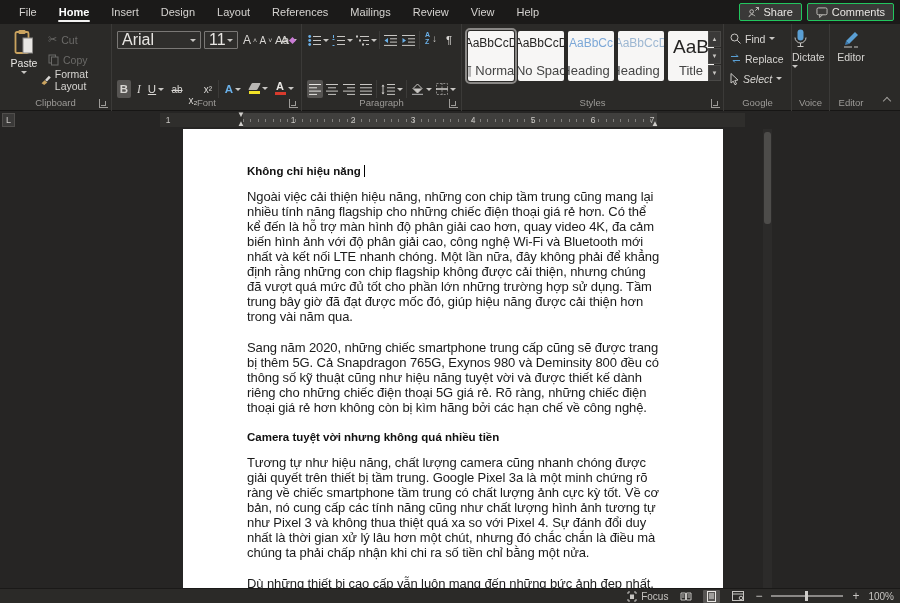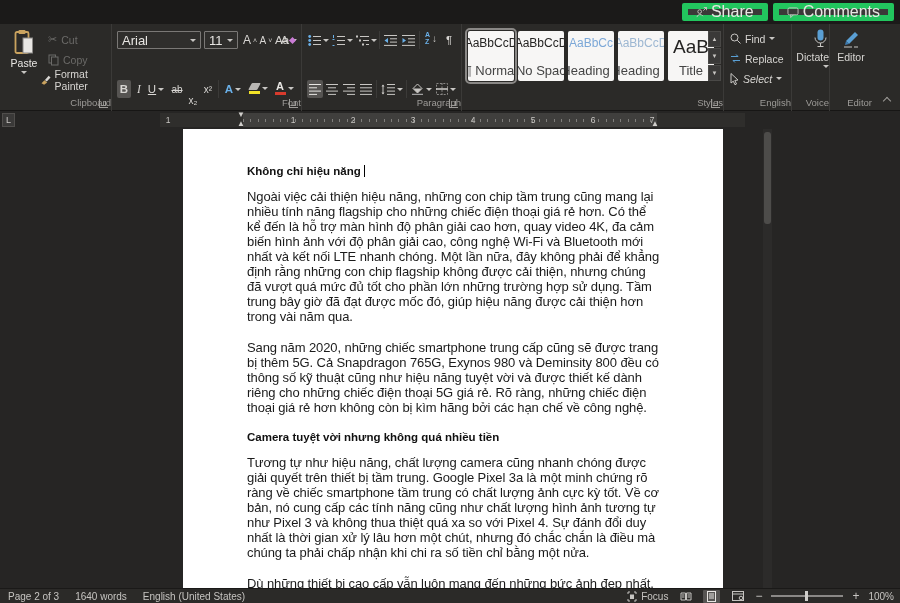--- a/index.html
+++ b/index.html
@@ -6,42 +6,42 @@
   body { font-family:"Liberation Sans", sans-serif; background:#000; }
   .app { position:relative; width:900px; height:603px; background:#262524; overflow:hidden; }
 
   
   .titlebar { position:absolute; top:0; left:0; width:900px; height:24px; background:#1b1a19; display:flex; align-items:center; }
   .menu-tabs { display:flex; align-items:center; height:100%; padding-left:8px; }
   .mtab { color:#d6d4d1; font-size:11px; padding:0 11px; height:100%; display:flex; align-items:center; position:relative; cursor:default; }
   .mtab.active { color:#ffffff; font-weight:bold; }
   .mtab.active::after { content:""; position:absolute; left:10px; right:10px; bottom:2px; height:2px; background:#f3f2f1; border-radius:1px; }
   .titlebar-right { margin-left:auto; display:flex; gap:5px; padding-right:6px; }
-  .tb-btn { display:flex; align-items:center; gap:4px; height:18px; padding:0 8px; background:#3a3938; border:6px solid #22c55e; border-radius:2px; color:#e8e6e3; font-size:16px; }
+  .tb-btn { display:flex; align-items:center; gap:4px; height:18px; padding:0 8px; background:#3a3938; border:1px solid #22c55e; border-radius:2px; color:#e8e6e3; font-size:11px; }
 
   
   .ribbon { position:absolute; top:24px; left:0; width:900px; height:87px; background:#2b2a28; border-bottom:1px solid #171615; }
   .rgroup { position:absolute; top:0; height:87px; border-right:1px solid #3b3a38; }
-  .glabel { position:absolute; bottom:3px; left:0; right:0; text-align:right; font-size:9.5px; color:#9d9b98; }
+  .glabel { position:absolute; bottom:3px; left:0; right:0; text-align:center; font-size:9.5px; color:#9d9b98; }
   .launcher { position:absolute; bottom:3px; right:3px; width:9px; height:9px; border-left:1px solid #9d9b98; border-bottom:1px solid #9d9b98; }
   .launcher::after { content:""; position:absolute; right:2px; top:2px; width:4px; height:4px; border-right:1px solid #9d9b98; border-bottom:1px solid #9d9b98; }
   .dd { width:0; height:0; border-left:3px solid transparent; border-right:3px solid transparent; border-top:3.5px solid #c8c6c3; display:inline-block; }
   .rtxt { font-size:10.5px; color:#d8d6d3; }
   .rtxt.dis { color:#6b6a68; }
   .icon-btn { position:absolute; display:flex; align-items:center; justify-content:center; gap:2px; height:18px; border-radius:2px; color:#d8d6d3; font-size:11px; }
   .icon-btn.sel { background:#565452; }
   .vline { position:absolute; width:1px; background:#3b3a38; }
 
   
   .paste-big { position:absolute; left:6px; top:5px; width:36px; height:66px; display:flex; flex-direction:column; align-items:center; gap:2px; border-radius:2px; }
   .paste-big span { font-size:10.5px; color:#e8e6e3; }
   .clip-row { position:absolute; display:flex; align-items:center; gap:4px; height:17px; }
 
   
-  .combo { position:absolute; height:18px; background:#2f2e2c; border:1px solid #7a7876; border-radius:1px; display:flex; align-items:center; justify-content:space-between; padding:0 4px; color:#e8e6e3; font-size:13px; }
+  .combo { position:absolute; height:18px; background:#2f2e2c; border:1px solid #7a7876; border-radius:1px; display:flex; align-items:center; justify-content:space-between; padding:0 4px; color:#e8e6e3; font-size:16px; }
   .fmt { font-size:11.5px; color:#d8d6d3; }
   .fmt.b { font-weight:bold; }
   .fmt.i { font-style:italic; font-family:"Liberation Serif", serif; }
   .fmt.u { text-decoration:underline; }
   .fmt.st { text-decoration:line-through; font-size:10px; }
   .clrbtn { display:flex; flex-direction:column; align-items:center; line-height:10px; }
   .clrbtn .bar { width:11px; height:3px; margin-top:1px; }
   .marker-pen { width:9px; height:7px; background:#b8b6b3; transform:skewX(-28deg); border-radius:1px; }
 
   
@@ -80,20 +80,32 @@
   .zoom-track { position:relative; width:72px; height:2px; background:#8a8886; }
   .zoom-thumb { position:absolute; left:34px; top:-4px; width:3px; height:10px; background:#d0cecb; }
   svg { display:block; }
 </style>
 </head>
 <body>
 
 <div class="app">
 
   <div class="titlebar">
+    <div class="menu-tabs">
+      <div class="mtab">File</div>
+      <div class="mtab active">Home</div>
+      <div class="mtab">Insert</div>
+      <div class="mtab">Design</div>
+      <div class="mtab">Layout</div>
+      <div class="mtab">References</div>
+      <div class="mtab">Mailings</div>
+      <div class="mtab">Review</div>
+      <div class="mtab">View</div>
+      <div class="mtab">Help</div>
+    </div>
     <div class="titlebar-right">
       <div class="tb-btn">
         <span>
             <svg width="11" height="11" viewBox="0 0 12 12">
               <circle cx="4" cy="5" r="2" stroke="#c8c6c3" fill="none"></circle>
               <path d="M1 11 a3.5 3.5 0 0 1 6.5 -1" stroke="#c8c6c3" fill="none"></path>
               <path d="M8 4 L11.5 0.5 M8.5 0.5 h3 v3" stroke="#c8c6c3" fill="none"></path>
             </svg>
           </span>
         <span>Share</span>
@@ -131,21 +143,21 @@
             <rect x="1" y="1" width="6.5" height="8" stroke="#6b6a68" fill="none"></rect>
             <rect x="3.5" y="3" width="6.5" height="8" stroke="#6b6a68" fill="#2b2a28"></rect>
           </svg>
         <span class="rtxt dis">Copy</span>
       </div>
       <div class="clip-row" style="left:40px;top:47px;">
         <svg width="13" height="13" viewBox="0 0 14 14">
             <path d="M2 12 L6 8 L9.5 11 L5.5 14 Z" fill="#caa35f"></path>
             <path d="M6.5 7.5 L11.5 2 L14 4.5 L9 9.5 Z" fill="#d8d6d3"></path>
           </svg>
-        <span class="rtxt">Format Painter</span>
+        <span class="rtxt">Format Layout</span>
       </div>
       <div class="glabel">Clipboard</div>
       <div class="launcher"></div>
     </div>
 
     <div class="rgroup" style="left:112px;width:190px;">
       <div class="combo" style="left:5px;top:7px;width:84px;">
         <span>Arial</span>
           <span class="dd"></span>
       </div>
@@ -419,25 +431,25 @@
           </svg>
         <span class="rtxt">Replace</span>
       </div>
       <div class="clip-row" style="left:6px;top:46px;font-style:italic;">
         <svg width="9" height="12" viewBox="0 0 9 12">
             <path d="M1 0.5 L8 7 L4.8 7.5 L6.5 11 L5 11.8 L3.3 8.2 L1 10 Z" fill="none" stroke="#c8c6c3"></path>
           </svg>
         <span class="rtxt">Select</span>
           <span class="dd"></span>
       </div>
-      <div class="glabel">English</div>
+      <div class="glabel">Google</div>
     </div>
 
     <div class="rgroup" style="left:792px;width:38px;">
-      <div style="position:absolute;left:0;right:0;top:5px;display:flex;flex-direction:column;align-items:flex-end;gap:2px;">
+      <div style="position:absolute;left:0;right:0;top:5px;display:flex;flex-direction:column;align-items:flex-start;gap:2px;">
         <svg width="17" height="20" viewBox="0 0 17 20">
             <rect x="5.5" y="0.5" width="6" height="11" rx="3" fill="#5a9fd4"></rect>
             <path d="M3 8.5 a5.5 5.5 0 0 0 11 0" stroke="#c8c6c3" fill="none"></path>
             <line x1="8.5" y1="14" x2="8.5" y2="17" stroke="#c8c6c3"></line>
             <line x1="5.5" y1="17.5" x2="11.5" y2="17.5" stroke="#c8c6c3"></line>
           </svg>
         <span class="rtxt">Dictate</span>
         <span class="dd"></span>
       </div>
       <div class="glabel">Voice</div>
@@ -491,25 +503,20 @@
         <p class="pv">Dù những thiết bị cao cấp vẫn luôn mang đến những bức ảnh đẹp nhất, nhưng sự khác biệt này ngày càng khó nhận ra. Điều này là do những cải tiến flagship mới nhất, bao gồm các camera tele và góc rộng, cũng ngày càng phổ biến trong nhiều chiếc điện thoại giá rẻ.</p>
 
       </div>
     </div>
     <div class="vscroll">
         <div class="vthumb"></div>
       </div>
   </div>
 
   <div class="statusbar">
-    <div class="sb-left">
-      <span>Page 2 of 3</span>
-      <span>1640 words</span>
-      <span>English (United States)</span>
-    </div>
     <div class="sb-right">
       <span style="display:flex;align-items:center;gap:4px;">
         <svg width="10" height="11" viewBox="0 0 10 11">
             <path d="M1 3 V1 h2 M7 1 h2 v2 M9 8 v2 h-2 M3 10 H1 V8" stroke="#c6c4c1" fill="none"></path>
             <rect x="3" y="3.5" width="4" height="4.5" fill="#c6c4c1"></rect>
           </svg>
         <span>Focus</span>
       </span>
       <span class="viewico">
         <svg width="12" height="9" viewBox="0 0 12 9">

